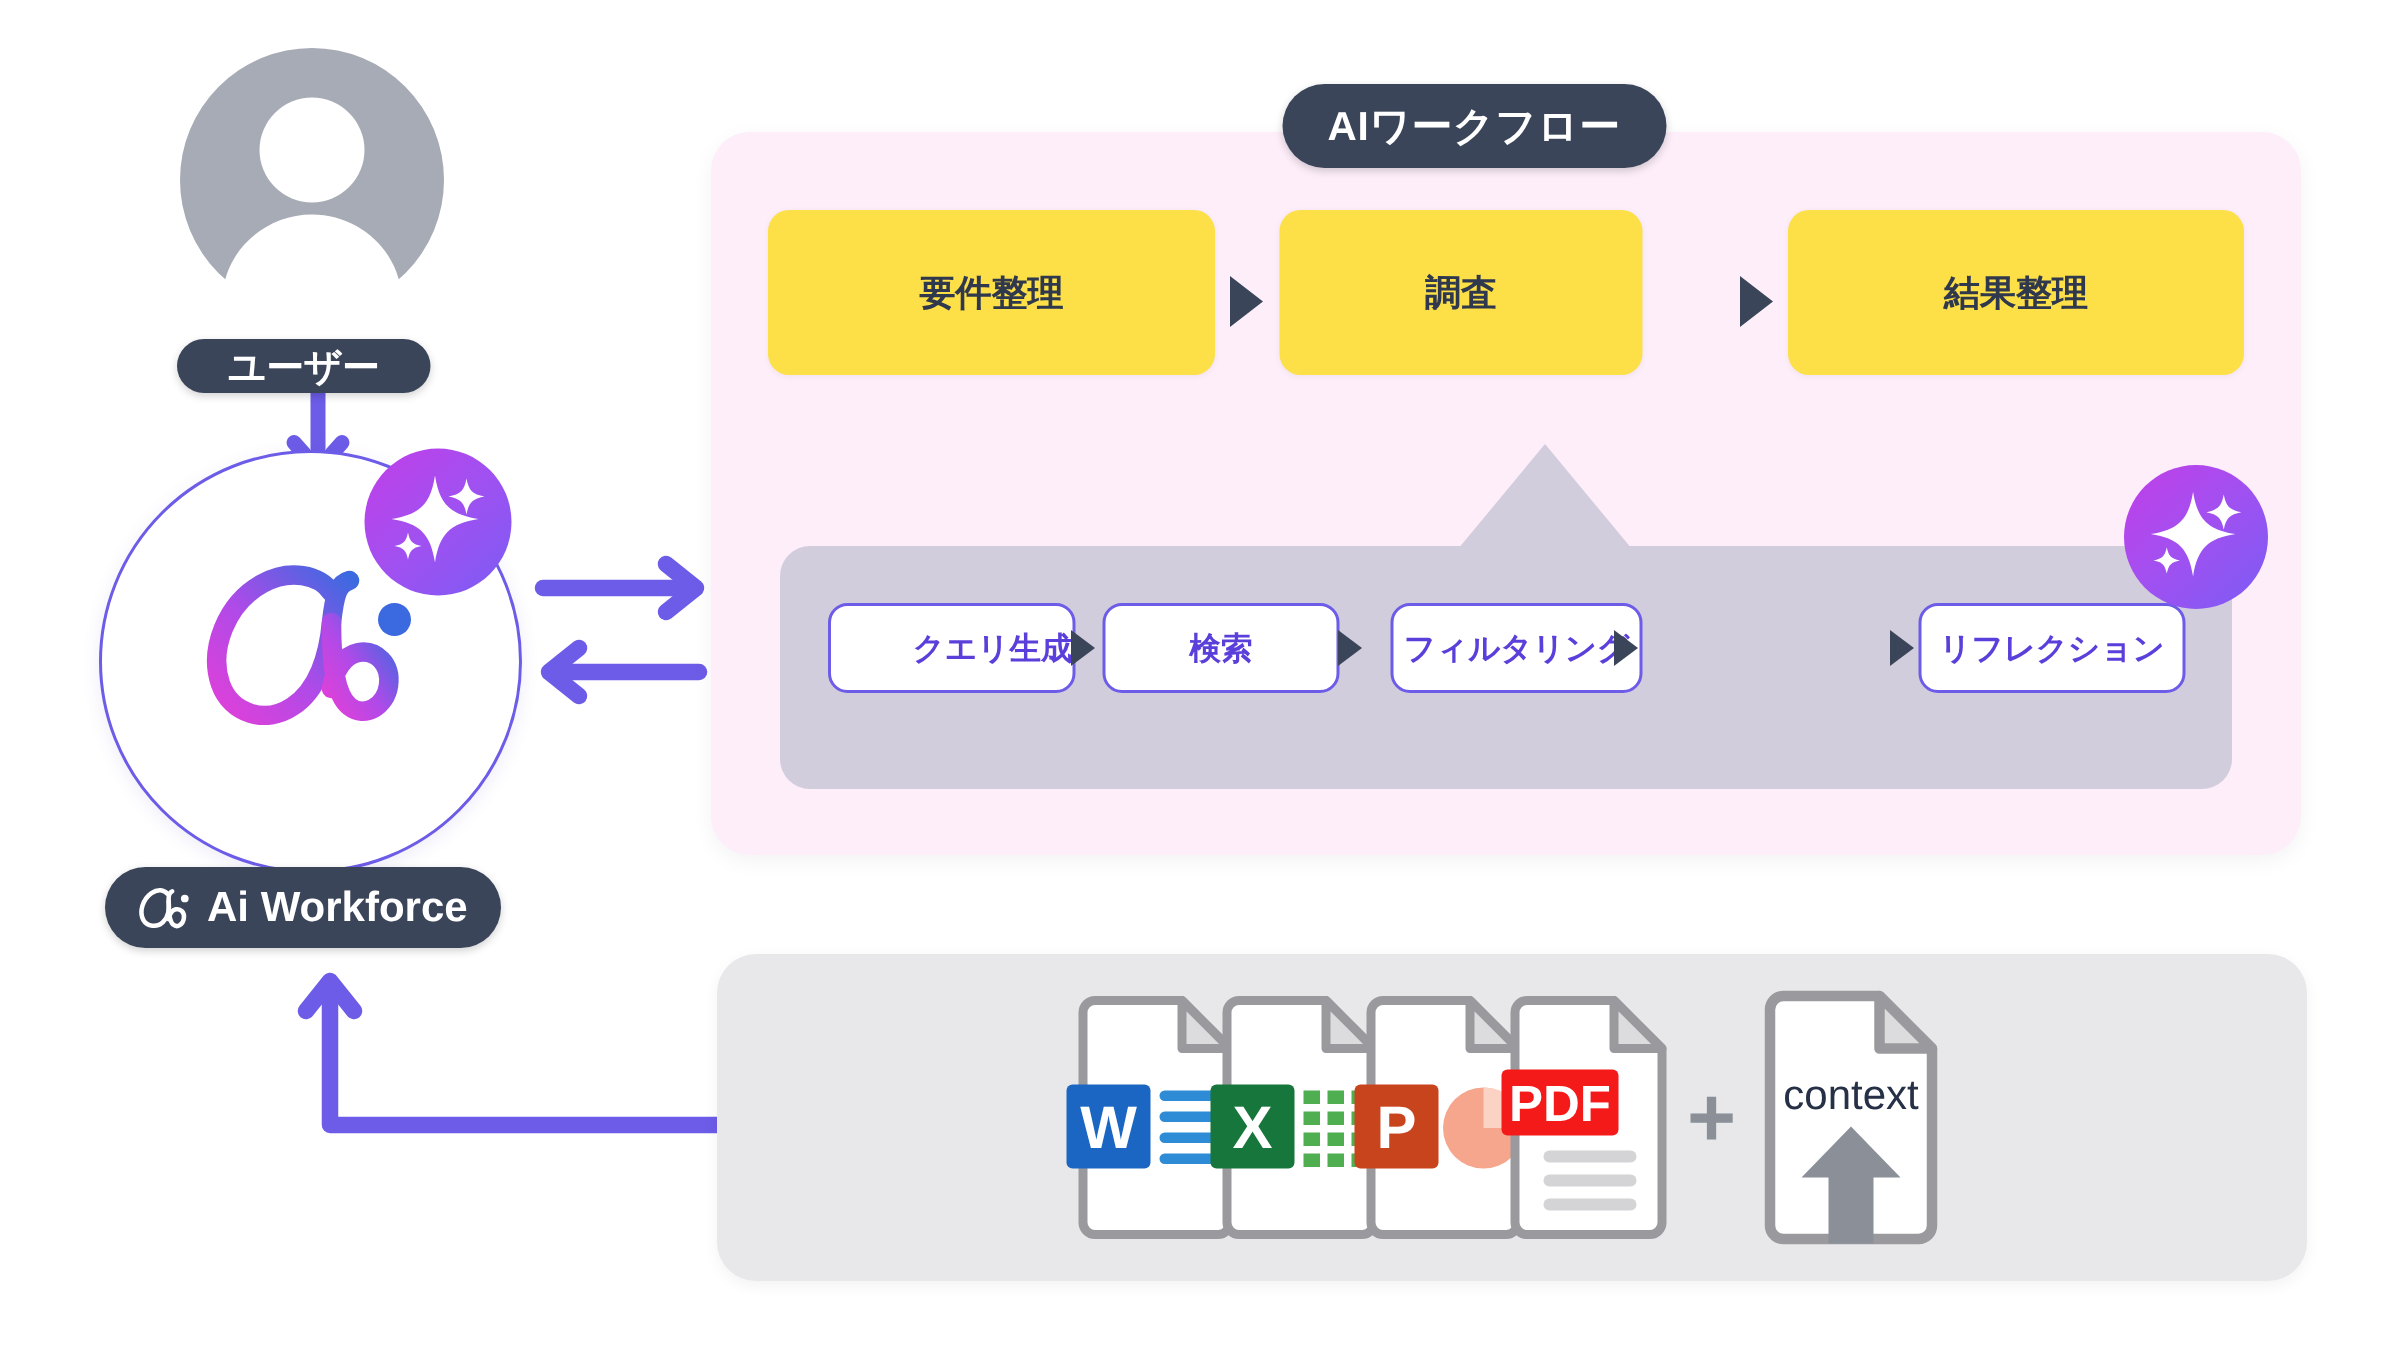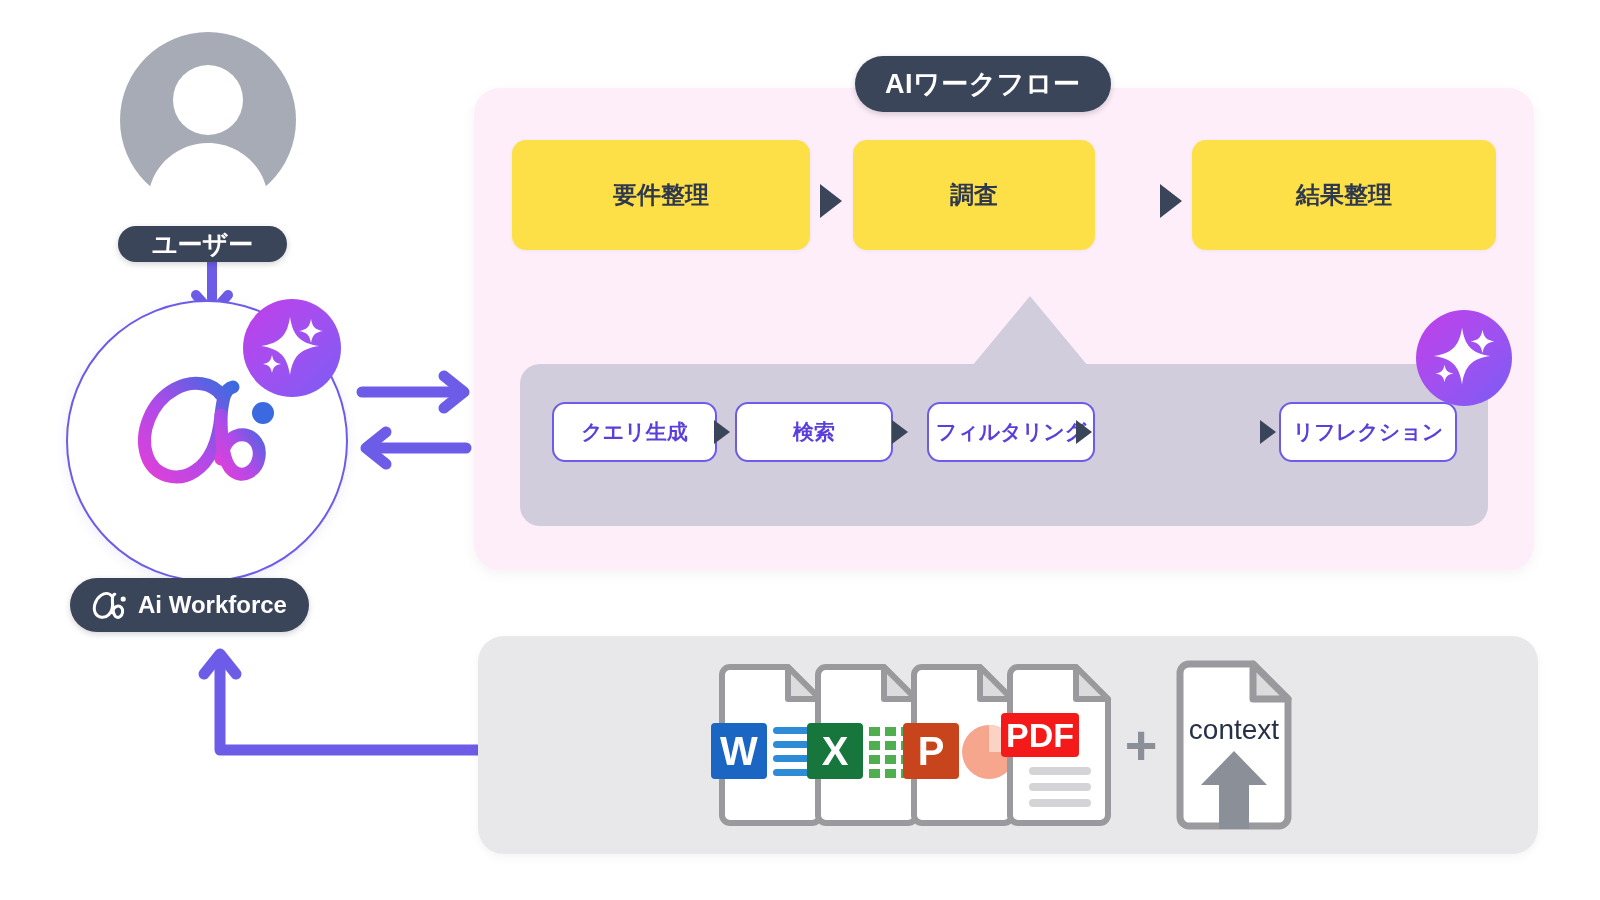--- a/index.html
+++ b/index.html
@@ -95,21 +95,21 @@
     border-bottom:70px solid #d2cddd;
   }
   .step-chip{
     position:absolute;top:38px;height:60px;
     background:#ffffff;border:2.5px solid #6c5ce7;border-radius:13px;
     display:flex;align-items:center;justify-content:center;
     font-size:21px;font-weight:700;color:#5b3fdb;
     box-sizing:border-box;
     white-space:nowrap;
   }
-  #step-chip-0{left:32px;width:165px;}
+  #step-chip-0{left:32px;width:165px;justify-content:flex-end;}
   #step-chip-1{left:215px;width:158px;text-align:center;}
   #step-chip-2{left:407px;width:168px;}
   #step-chip-3{left:577px;width:164px;}
   #step-chip-4{left:759px;width:178px;}
   .step-arrow{
     position:absolute;top:56px;
     width:0;height:0;
     border-top:12px solid transparent;
     border-bottom:12px solid transparent;
     border-left:16px solid #3b4559;
@@ -183,21 +183,21 @@
   </div>
 
   <div class="sparkle-badge" id="sparkle-badge-circle">
     <svg width="78" height="78" viewBox="0 0 78 78">
       <path d="M37 8 C40 27 47 34 66 37 C47 40 40 47 37 66 C34 47 27 40 8 37 C27 34 34 27 37 8 Z" fill="#ffffff"></path>
       <path d="M58 10 C59.5 18 62 20.5 70 22 C62 23.5 59.5 26 58 34 C56.5 26 54 23.5 46 22 C54 20.5 56.5 18 58 10 Z" fill="#ffffff"></path>
       <path d="M19 46 C20.2 52 22 53.8 28 55 C22 56.2 20.2 58 19 64 C17.8 58 16 56.2 10 55 C16 53.8 17.8 52 19 46 Z" fill="#ffffff"></path>
     </svg>
   </div>
 
-  <div class="pill" id="agent-pill" style="left:70px;top:578px;height:54px;padding:0 22px;font-size:24px;gap:10px;">
+  <div class="pill" id="agent-pill" style="left:70px;top:578px;height:54px;padding:0 22px;font-size:28px;gap:10px;">
     <svg width="36" height="28" viewBox="0 0 60 46">
       <path d="M33 8 C29 3 22 2 15 7 C5 14 1 28 6 37 C10 44 21 46 28 39 C34 33 35 22 34 14 C34 9 35 6 38 5" fill="none" stroke="#ffffff" stroke-width="5" stroke-linecap="round"></path>
       <path d="M34 16 C34 28 35 38 39 42 C44 46 50 42 51 35 C52 28 47 24 42 25 C37 26 35 31 34 36" fill="none" stroke="#ffffff" stroke-width="5" stroke-linecap="round"></path>
       <circle cx="52" cy="13" r="4.3" fill="#ffffff"></circle>
     </svg>
     <span>Ai Workforce</span>
   </div>
 
   <div id="connector-arrows">
     <svg width="150" height="120" viewBox="0 0 150 120">

